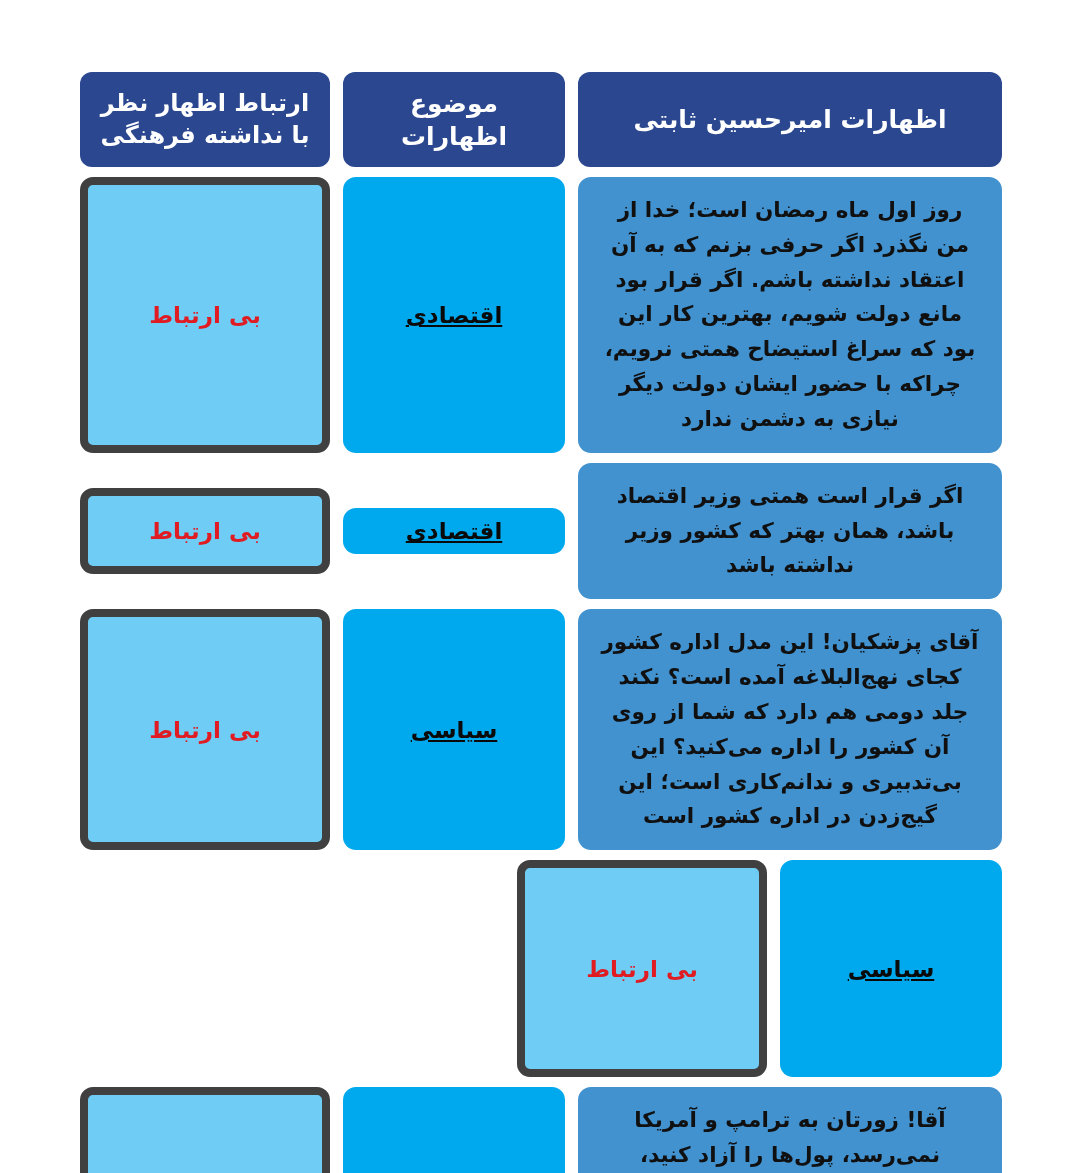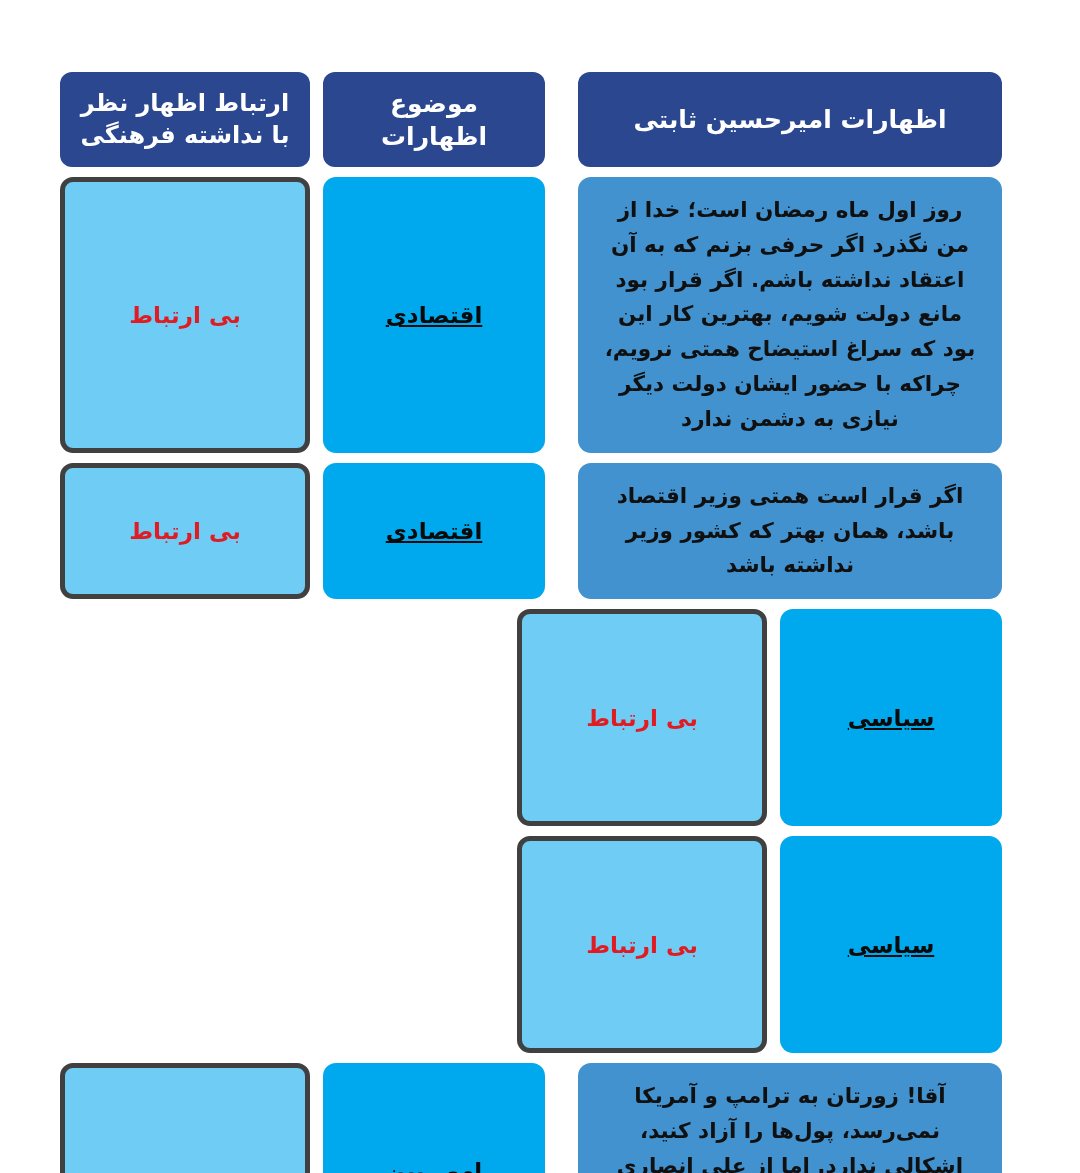--- a/index.html
+++ b/index.html
@@ -33,21 +33,21 @@
   }
 
   .row {
     display: flex;
     flex-direction: row;
     gap: 13px;
     align-items: stretch;
   }
 
   
-  .col-statement { width: 424px; flex: 0 0 424px; margin-left: 20px; }
+  .col-statement { width: 424px; flex: 0 0 424px; }
   .col-topic     { width: 222px; flex: 0 0 222px; }
   .col-relation  { width: 250px; flex: 0 0 250px; }
 
   
   .hcell {
     background: #2A478F;
     color: #ffffff;
     border-radius: 12px;
     display: flex;
     align-items: center;
@@ -90,21 +90,21 @@
     background: #00A8EE;
     color: #0a0a0a;
     font-size: 23px;
     font-weight: 600;
     padding: 10px 12px;
     text-decoration: underline;
   }
 
   .cell-relation {
     background: #6FCDF5;
-    border: 5px solid #404040;
+    border: 8px solid #404040;
     color: #E01B22;
     font-size: 23px;
     font-weight: bold;
     padding: 22px 12px;
   }
 </style>
 </head>
 <body>
 
 <div class="sheet">
@@ -116,27 +116,28 @@
       <div class="hcell col-topic">موضوع اظهارات</div>
       <div class="hcell small col-relation">ارتباط اظهار نظر با نداشته فرهنگی</div>
     </div>
 
     <div class="row" style="min-height:164px;border-radius:32px;">
       <div class="cell cell-statement col-statement">روز اول ماه رمضان است؛ خدا از من نگذرد اگر حرفی بزنم که به آن اعتقاد نداشته باشم. اگر قرار بود مانع دولت شویم، بهترین کار این بود که سراغ استیضاح همتی نرویم، چراکه با حضور ایشان دولت دیگر نیازی به دشمن ندارد</div>
       <div class="cell cell-topic col-topic">اقتصادی</div>
       <div class="cell cell-relation col-relation">بی ارتباط</div>
     </div>
 
-    <div class="row" style="min-height:88px;">
+    <div class="row" style="min-height:88px;align-items:center;">
       <div class="cell cell-statement col-statement">اگر قرار است همتی وزیر اقتصاد باشد، همان بهتر که کشور وزیر نداشته باشد</div>
       <div class="cell cell-topic col-topic">اقتصادی</div>
       <div class="cell cell-relation col-relation">بی ارتباط</div>
     </div>
 
     <div class="row" style="min-height:217px;">
+      <div class="cell cell-statement col-statement">آقای پزشکیان! این مدل اداره کشور کجای نهج‌البلاغه آمده است؟ نکند جلد دومی هم دارد که شما از روی آن کشور را اداره می‌کنید؟ این بی‌تدبیری و ندانم‌کاری است؛ این گیج‌زدن در اداره کشور است</div>
       <div class="cell cell-topic col-topic">سیاسی</div>
       <div class="cell cell-relation col-relation">بی ارتباط</div>
     </div>
 
     <div class="row" style="min-height:217px;">
       <div class="cell cell-topic col-topic">سیاسی</div>
       <div class="cell cell-relation col-relation">بی ارتباط</div>
     </div>
 
     <div class="row" style="min-height:182px;">

